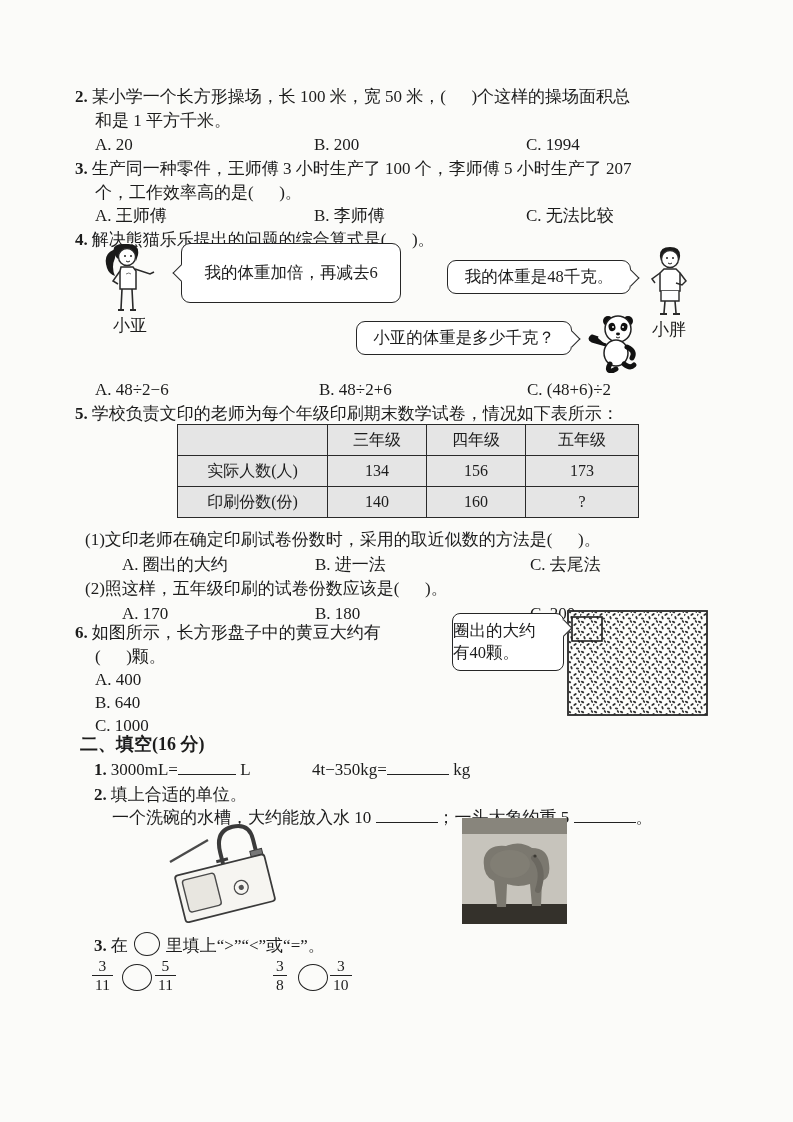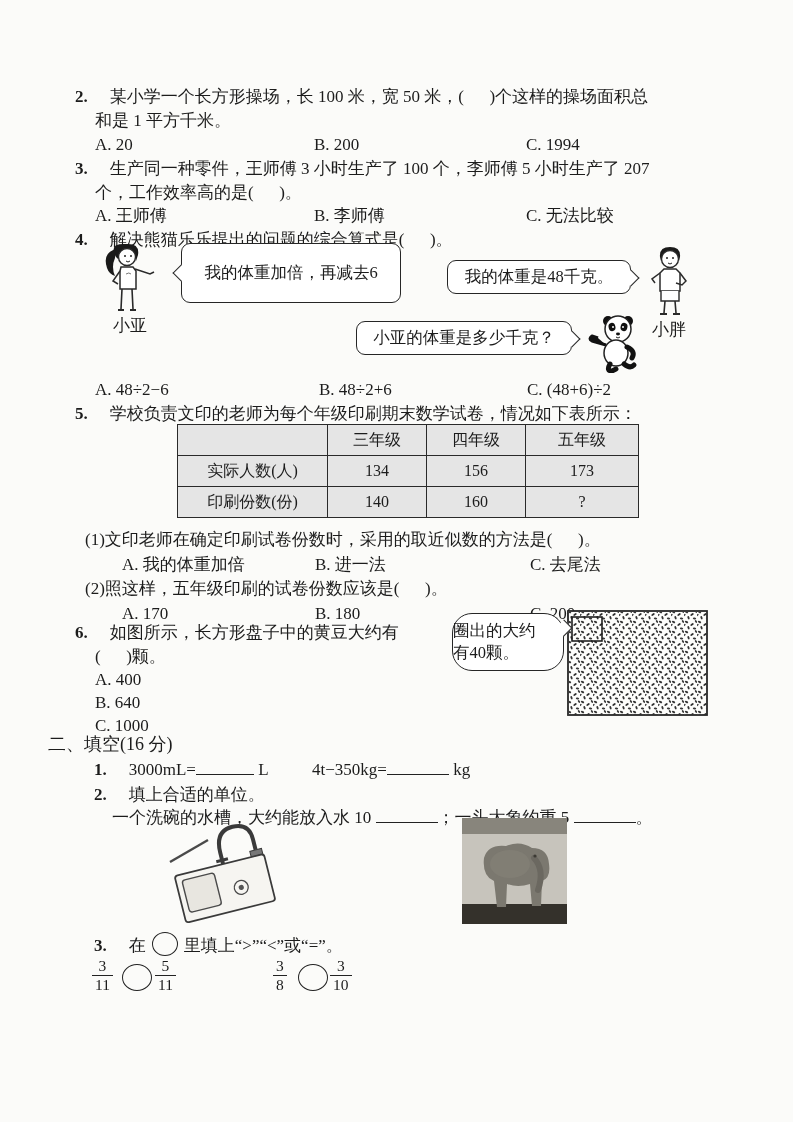--- a/index.html
+++ b/index.html
@@ -3,22 +3,22 @@
 <meta charset="utf-8">
 <style>
   html,body{margin:0;padding:0;background:#e8e8e8;}
   .page{
     position:relative;width:793px;height:1122px;margin:0 auto;
     background:#fbfbf9;color:#1c1c1c;overflow:hidden;
     font-family:"Liberation Serif","DejaVu Serif",serif;
   }
   .ln{position:absolute;font-size:17px;line-height:23px;white-space:pre;color:#1c1c1c;}
   .ln b{font-weight:bold;}
-  .ln .aft{margin-left:22px;}
-  .sec-h{font-size:18px;font-weight:normal;}
+  .ln .aft{margin-left:4px;}
+  .sec-h{font-size:18px;font-weight:bold;margin-left:32px;}
   .blank{display:inline-block;height:15px;border-bottom:1.5px solid #222;vertical-align:baseline;}
   .b58{width:58px;} .b62{width:62px;}
   
   .bubble{
     position:absolute;background:#fff;border:1.7px solid #262626;border-radius:9px;
     display:flex;flex-direction:column;justify-content:center;align-items:center;
     font-size:16.5px;line-height:22px;text-align:center;white-space:pre;z-index:2;
   }
   .bubble .bl{display:block;}
   .tail{position:absolute;width:11px;height:11px;background:#fff;z-index:3;}
@@ -154,35 +154,35 @@
     <tr>
       <td>印刷份数(份)</td>
       <td>140</td>
       <td>160</td>
       <td>?</td>
     </tr>
   </tbody>
     </table>
 
   <div class="ln" style="left:85px;top:528px">(1)文印老师在确定印刷试卷份数时，采用的取近似数的方法是(      )。</div>
-  <div class="ln" style="left:122px;top:553px">A. 我的体重加倍</div>
+  <div class="ln" style="left:122px;top:553px">A. 圈出的大约</div>
   <div class="ln" style="left:315px;top:553px">B. 进一法</div>
   <div class="ln" style="left:530px;top:553px">C. 去尾法</div>
   <div class="ln" style="left:85px;top:577px">(2)照这样，五年级印刷的试卷份数应该是(      )。</div>
   <div class="ln" style="left:122px;top:602px">A. 170</div>
   <div class="ln" style="left:315px;top:602px">B. 180</div>
   <div class="ln" style="left:530px;top:602px">C. 200</div>
 
   <div class="ln" style="left:75px;top:621px"><b>6.</b><span class="aft">如图所示，长方形盘子中的黄豆大约有</span></div>
   <div class="ln" style="left:95px;top:645px">(      )颗。</div>
   <div class="ln" style="left:95px;top:668px">A. 400</div>
   <div class="ln" style="left:95px;top:691px">B. 640</div>
   <div class="ln" style="left:95px;top:714px">C. 1000</div>
 
-  <div class="bubble" style="left:452px;top:613px;width:110px;height:56px;border-radius:20px">
+  <div class="bubble" style="left:452px;top:613px;width:110px;height:56px;border-radius:8px">
     <span class="tail tail-right" style="top:8px"></span>
     <span class="bl" style="align-self:flex-start">圈出的大约</span>
     <span class="bl" style="align-self:flex-start">有40颗。</span>
   </div>
 
   <span class="fig" style="left:567px;top:610px">
     <svg width="141" height="106" viewBox="0 0 141 106">
       <defs>
         <pattern id="beans" width="13" height="10" patternUnits="userSpaceOnUse">
           <ellipse cx="2.5" cy="2" rx="1.8" ry="1" fill="#3a3a3a" transform="rotate(24 2.5 2)"></ellipse>

